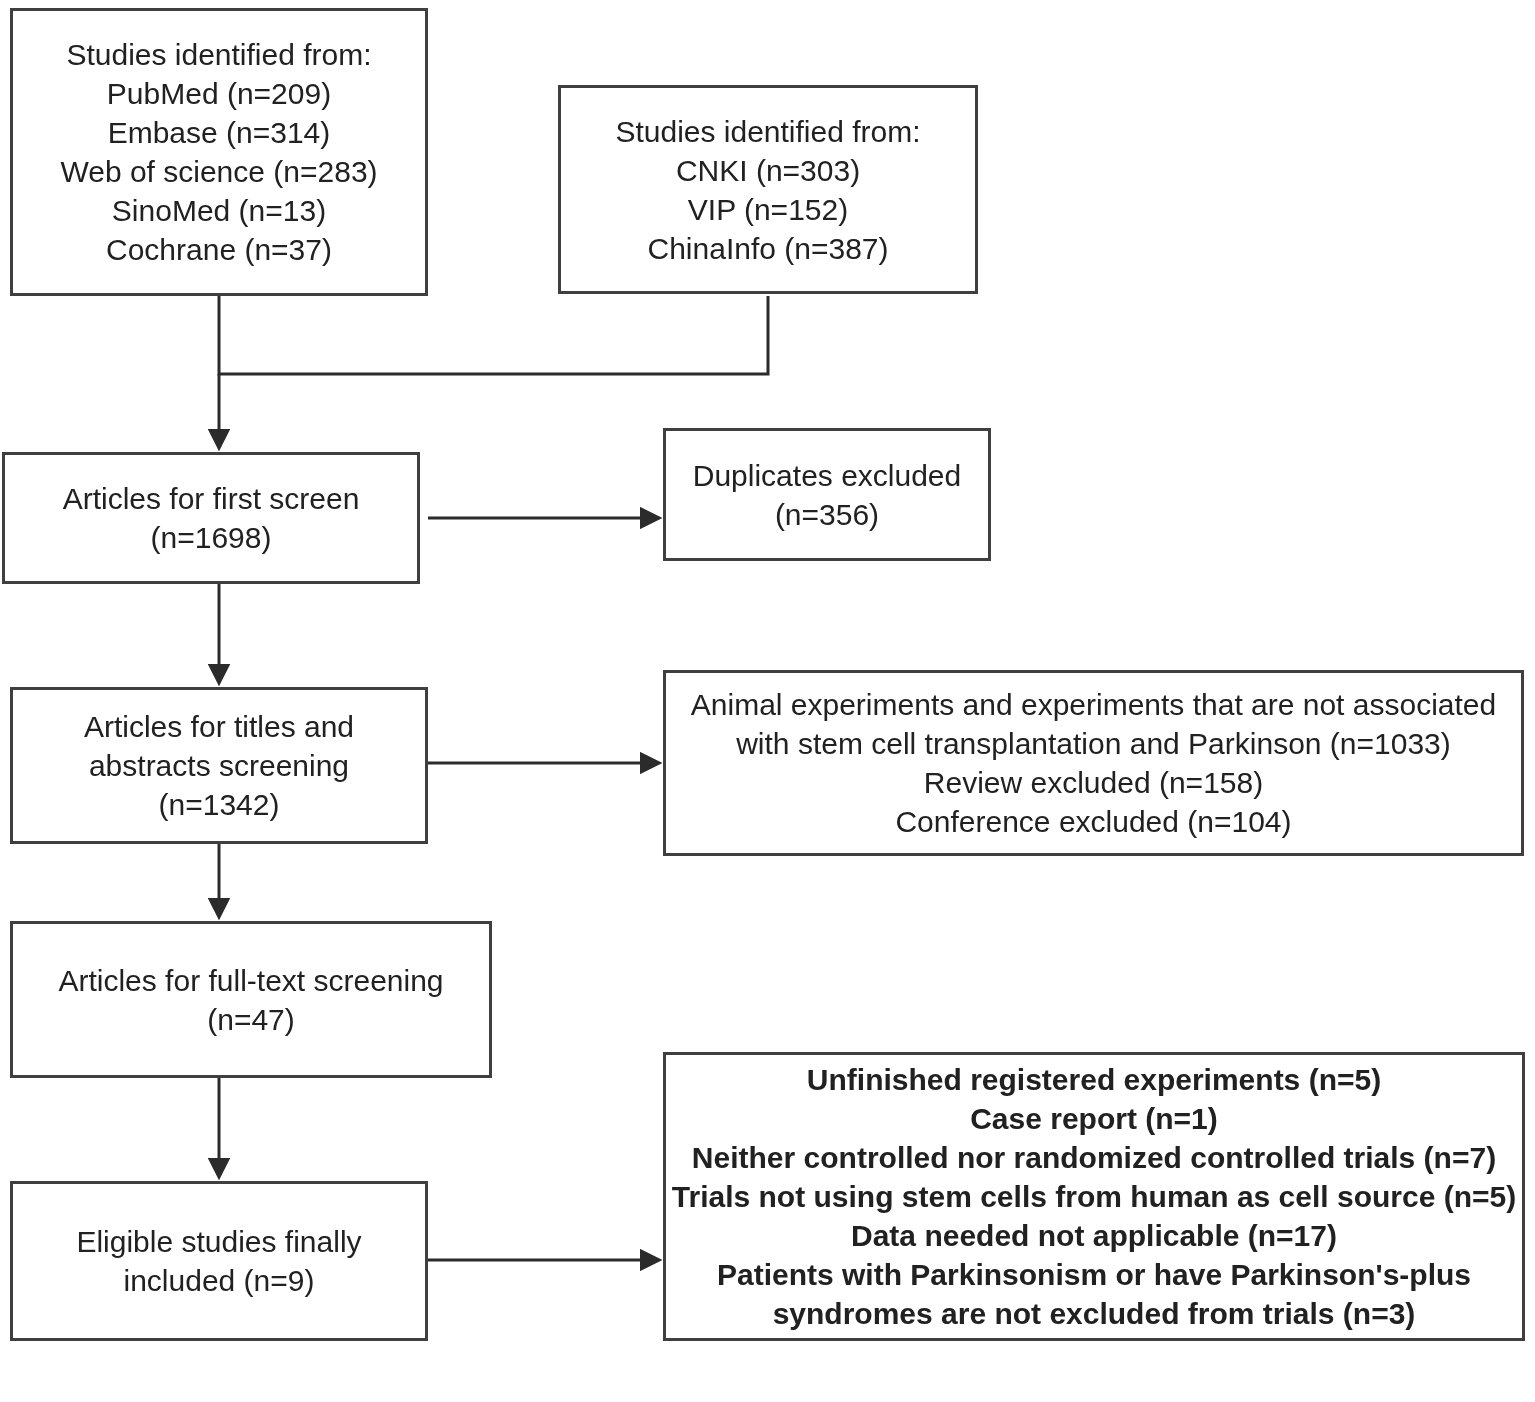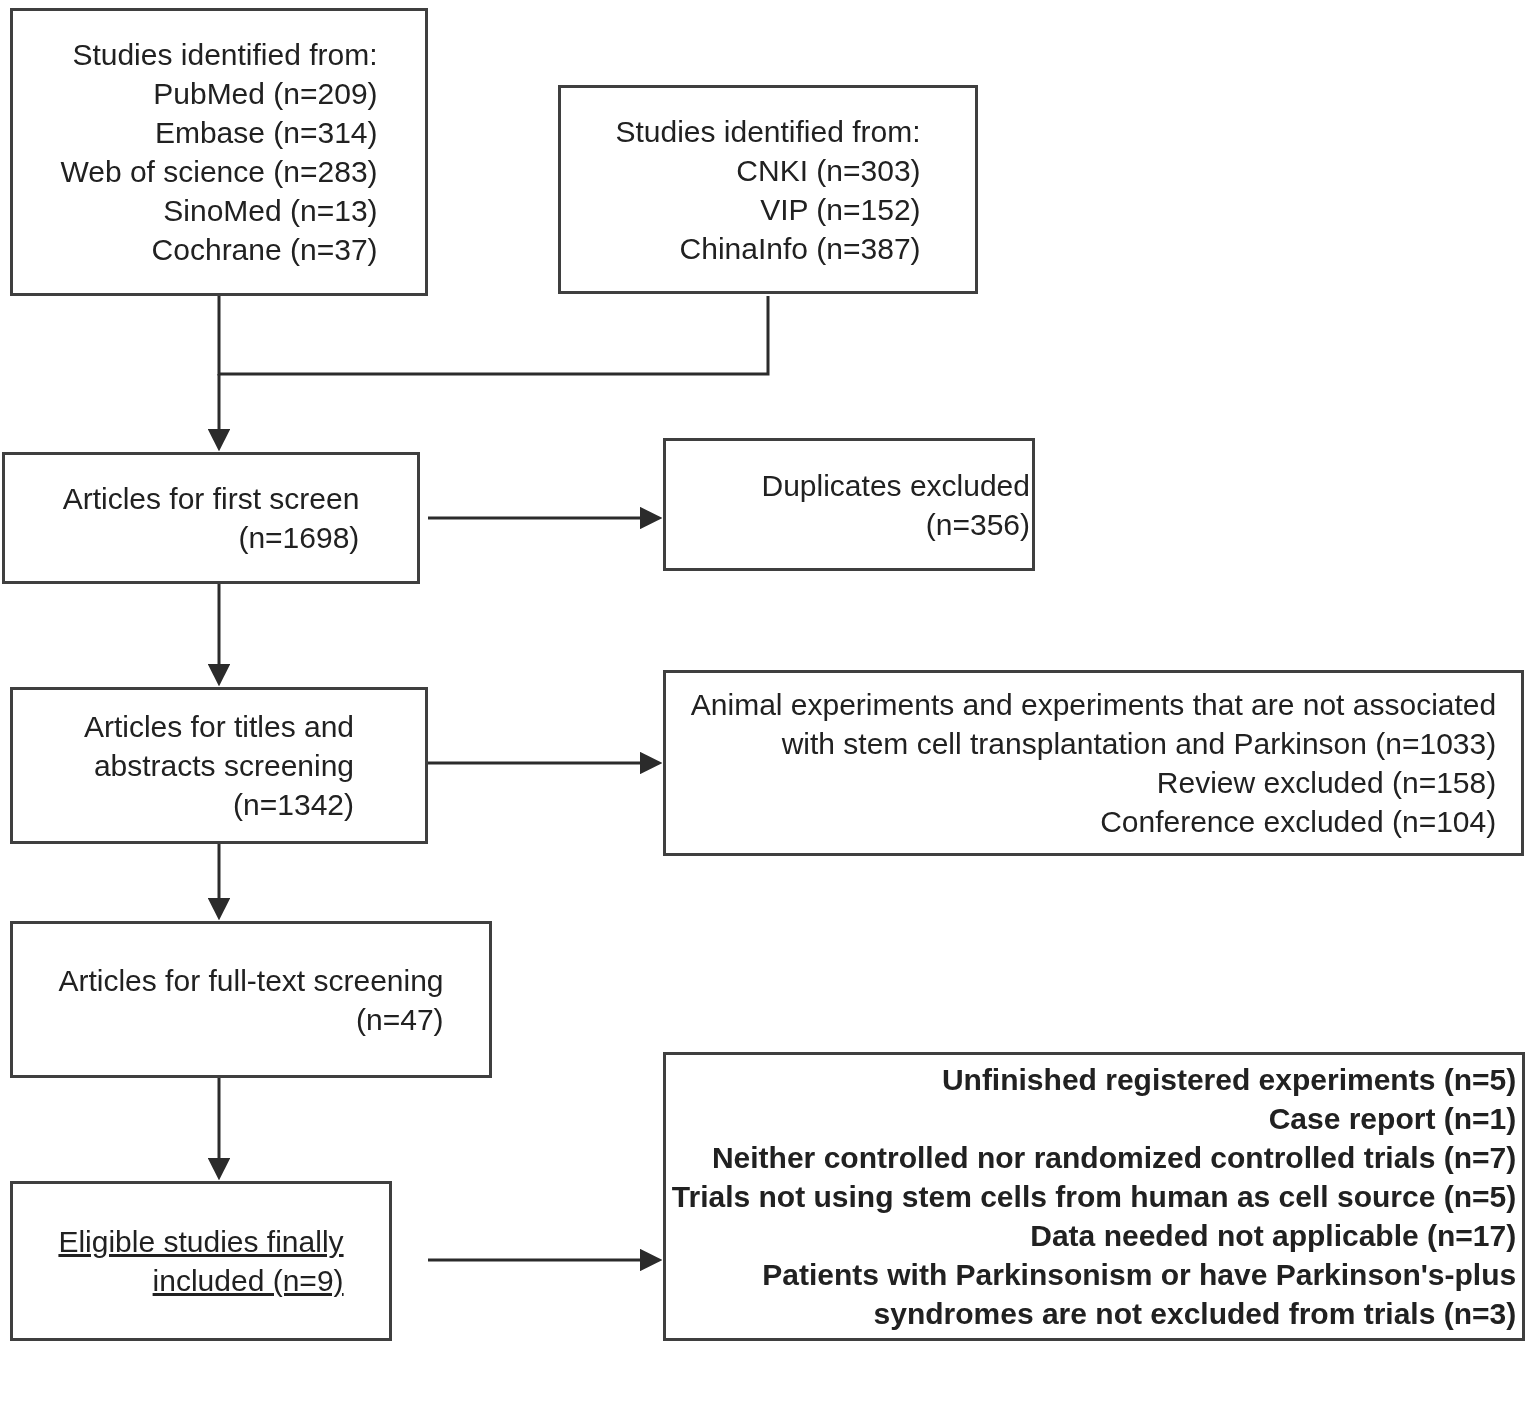--- a/index.html
+++ b/index.html
@@ -33,37 +33,37 @@
     stroke: none;
   }
   .box {
     position: absolute;
     box-sizing: border-box;
     border: 3px solid var(--border, #3f3f3f);
     background: #ffffff;
     display: flex;
     align-items: center;
     justify-content: center;
-    text-align: right;
+    text-align: center;
     font-size: 30px;
     line-height: 39px;
     padding: 12px 2px;
   }
   .box .box-text {
     white-space: pre-line;
   }
   
   #box-db-international   { left: 10px;  top: 8px;    width: 418px; height: 288px; }
   #box-db-chinese         { left: 558px; top: 85px;   width: 420px; height: 209px; }
   #box-first-screen       { left: 2px;  top: 452px;  width: 418px; height: 132px; }
-  #box-duplicates         { left: 663px; top: 438px;  width: 372px; height: 133px; }
+  #box-duplicates         { left: 663px; top: 428px;  width: 328px; height: 133px; }
   #box-title-abstract     { left: 10px;  top: 687px;  width: 418px; height: 157px; }
   #box-ta-exclusions      { left: 663px; top: 670px;  width: 861px; height: 186px; }
   #box-fulltext           { left: 10px;  top: 921px;  width: 482px; height: 157px; }
-  #box-eligible           { left: 10px;  top: 1181px; width: 382px; height: 160px; text-decoration: underline; }
+  #box-eligible           { left: 10px;  top: 1181px; width: 418px; height: 160px; }
   #box-ft-exclusions      { left: 663px; top: 1052px; width: 862px; height: 289px; font-weight: bold; }
 </style>
 </head>
 <body>
 
 <div id="canvas">
 
   <svg id="connectors" viewBox="0 0 1535 1402" xmlns="http://www.w3.org/2000/svg">
     <defs>
       <marker id="arrow" viewBox="0 0 10 10" refX="0.5" refY="5" markerWidth="7.5" markerHeight="7.5" markerUnits="strokeWidth" orient="auto">

